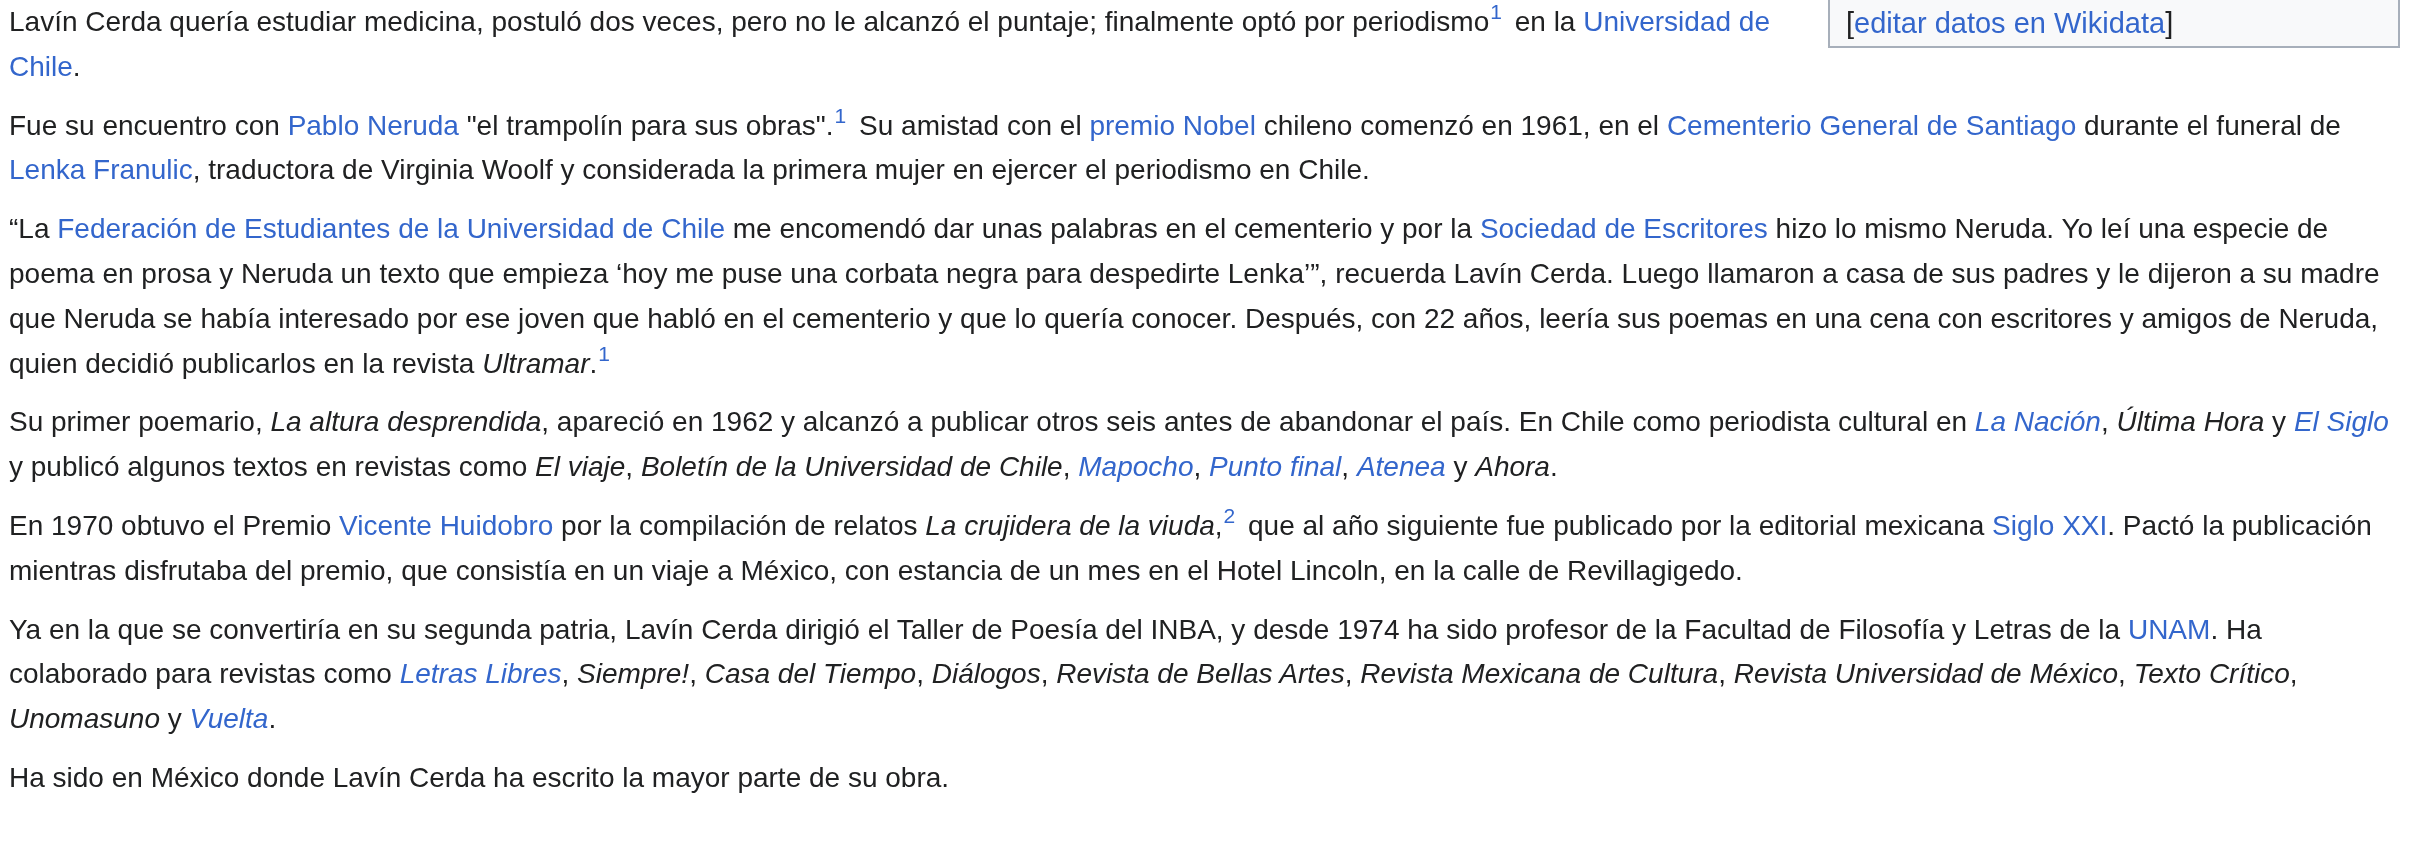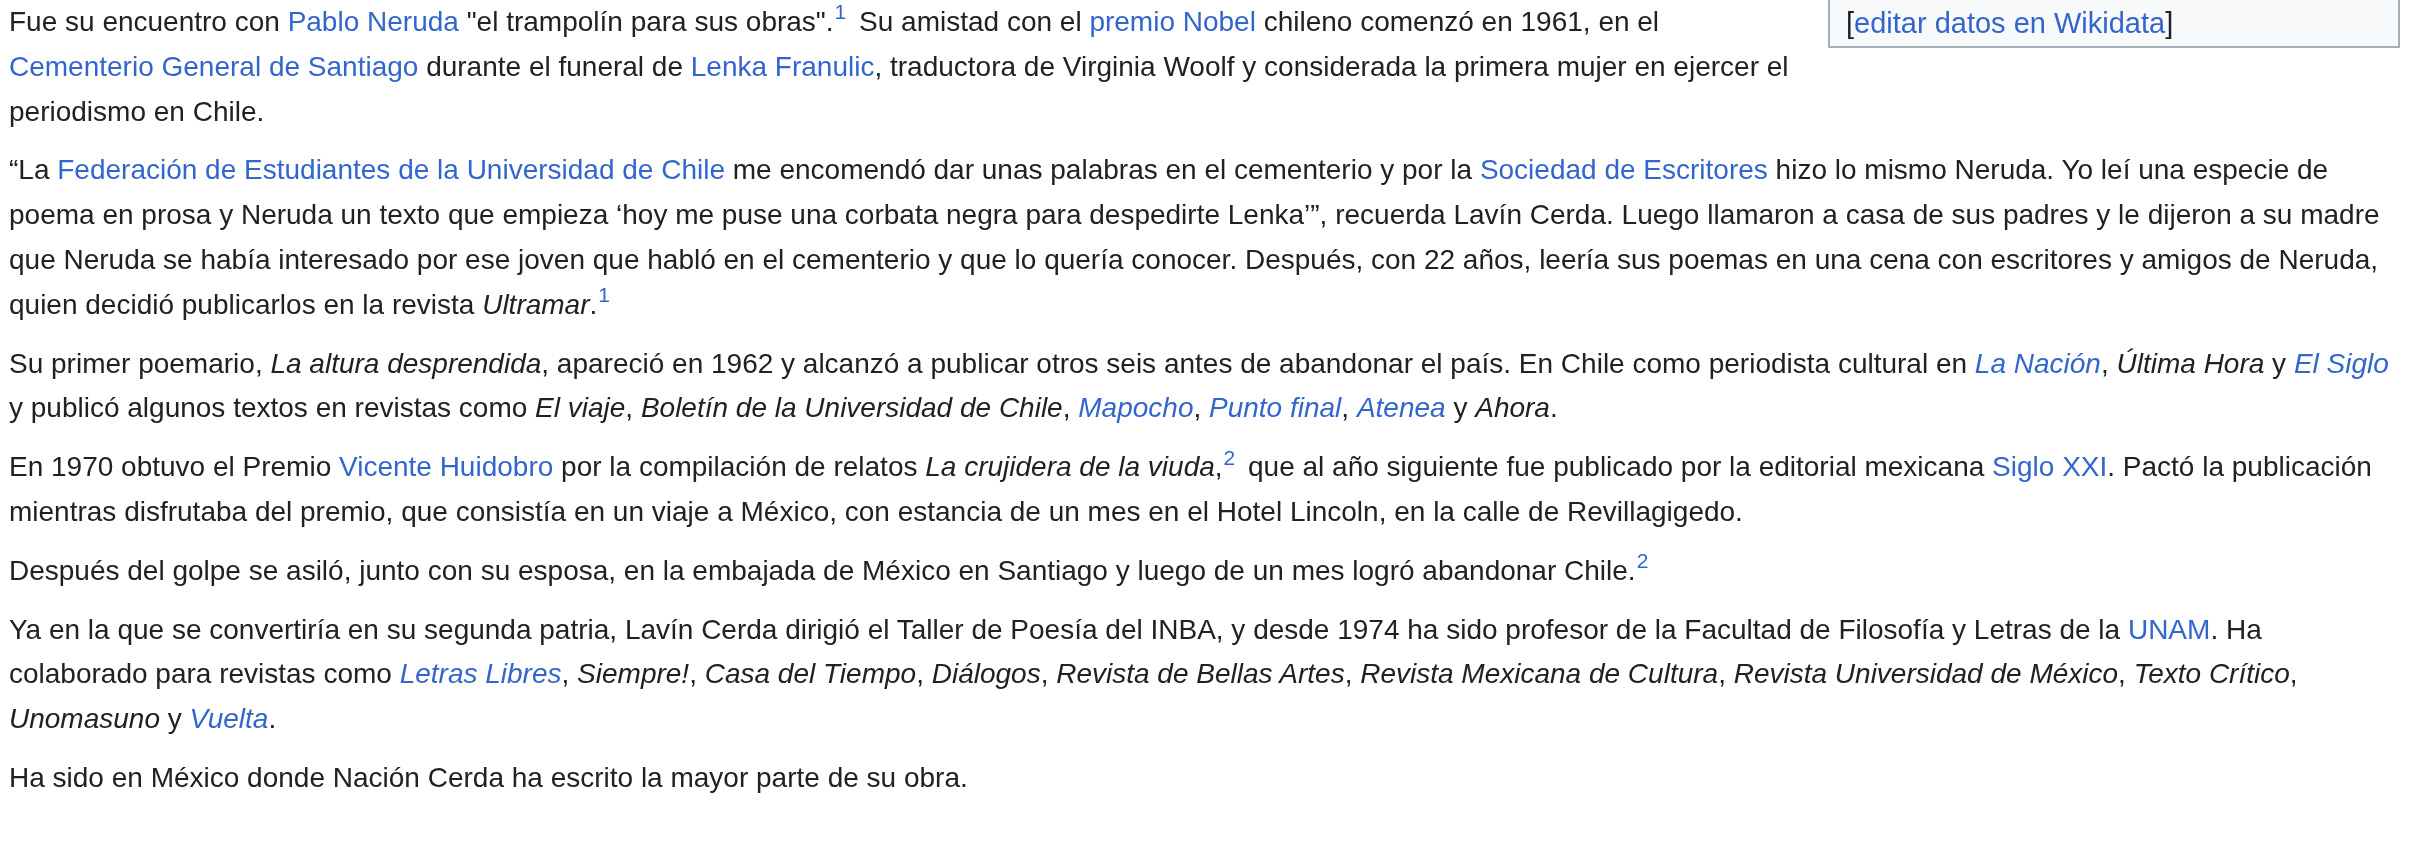--- a/index.html
+++ b/index.html
@@ -33,22 +33,22 @@
 <body>
 
 <div class="page">
   <div class="article">
     <div class="infobox">
       <div class="infobox-edit">
         <span>[</span><a href="#">editar datos en Wikidata</a><span>]</span>
       </div>
     </div>
     <div id="paragraphs">
+        <p><span class="">Lavín Cerda quería estudiar medicina, postuló dos veces, pero no le alcanzó el puntaje; finalmente optó por periodismo</span><sup class="ref"><a href="#">1</a></sup><span class=""> en la </span><a href="#" class="lnk">Universidad de Chile</a><span class="">.</span></p>
         <p><span class="">Fue su encuentro con </span><a href="#" class="lnk">Pablo Neruda</a><span class=""> "el trampolín para sus obras".</span><sup class="ref"><a href="#">1</a></sup><span class=""> Su amistad con el </span><a href="#" class="lnk">premio Nobel</a><span class=""> chileno comenzó en 1961, en el </span><a href="#" class="lnk">Cementerio General de Santiago</a><span class=""> durante el funeral de </span><a href="#" class="lnk">Lenka Franulic</a><span class="">, traductora de Virginia Woolf y considerada la primera mujer en ejercer el periodismo en Chile.</span></p>
         <p><span class="">“La </span><a href="#" class="lnk">Federación de Estudiantes de la Universidad de Chile</a><span class=""> me encomendó dar unas palabras en el cementerio y por la </span><a href="#" class="lnk">Sociedad de Escritores</a><span class=""> hizo lo mismo Neruda. Yo leí una especie de poema en prosa y Neruda un texto que empieza ‘hoy me puse una corbata negra para despedirte Lenka’”, recuerda Lavín Cerda. Luego llamaron a casa de sus padres y le dijeron a su madre que Neruda se había interesado por ese joven que habló en el cementerio y que lo quería conocer. Después, con 22 años, leería sus poemas en una cena con escritores y amigos de Neruda, quien decidió publicarlos en la revista </span><span class="it">Ultramar</span><span class="">.</span><sup class="ref"><a href="#">1</a></sup></p>
         <p><span class="">Su primer poemario, </span><span class="it">La altura desprendida</span><span class="">, apareció en 1962 y alcanzó a publicar otros seis antes de abandonar el país. En Chile como periodista cultural en </span><a href="#" class="lnk it">La Nación</a><span class="">, </span><span class="it">Última Hora</span><span class=""> y </span><a href="#" class="lnk it">El Siglo</a><span class=""> y publicó algunos textos en revistas como </span><span class="it">El viaje</span><span class="">, </span><span class="it">Boletín de la Universidad de Chile</span><span class="">, </span><a href="#" class="lnk it">Mapocho</a><span class="">, </span><a href="#" class="lnk it">Punto final</a><span class="">, </span><a href="#" class="lnk it">Atenea</a><span class=""> y </span><span class="it">Ahora</span><span class="">.</span></p>
         <p><span class="">En 1970 obtuvo el Premio </span><a href="#" class="lnk">Vicente Huidobro</a><span class=""> por la compilación de relatos </span><span class="it">La crujidera de la viuda</span><span class="">,</span><sup class="ref"><a href="#">2</a></sup><span class=""> que al año siguiente fue publicado por la editorial mexicana </span><a href="#" class="lnk">Siglo XXI</a><span class="">. Pactó la publicación mientras disfrutaba del premio, que consistía en un viaje a México, con estancia de un mes en el Hotel Lincoln, en la calle de Revillagigedo.</span></p>
-        <p><span class="">Después del golpe se asiló, junto con su esposa, en la embajada de México en Santiago y luego de un mes logró abandonar Chile.</span><sup class="ref"><a href="#">2</a></sup></p>
         <p><span class="">Ya en la que se convertiría en su segunda patria, Lavín Cerda dirigió el Taller de Poesía del INBA, y desde 1974 ha sido profesor de la Facultad de Filosofía y Letras de la </span><a href="#" class="lnk">UNAM</a><span class="">. Ha colaborado para revistas como </span><a href="#" class="lnk it">Letras Libres</a><span class="">, </span><span class="it">Siempre!</span><span class="">, </span><span class="it">Casa del Tiempo</span><span class="">, </span><span class="it">Diálogos</span><span class="">, </span><span class="it">Revista de Bellas Artes</span><span class="">, </span><span class="it">Revista Mexicana de Cultura</span><span class="">, </span><span class="it">Revista Universidad de México</span><span class="">, </span><span class="it">Texto Crítico</span><span class="">, </span><span class="it">Unomasuno</span><span class=""> y </span><a href="#" class="lnk it">Vuelta</a><span class="">.</span></p>
-        <p><span class="">Ha sido en México donde Nación Cerda ha escrito la mayor parte de su obra.</span></p>
+        <p><span class="">Ha sido en México donde Lavín Cerda ha escrito la mayor parte de su obra.</span></p>
       </div>
   </div>
 </div>
 
 </body></html>

